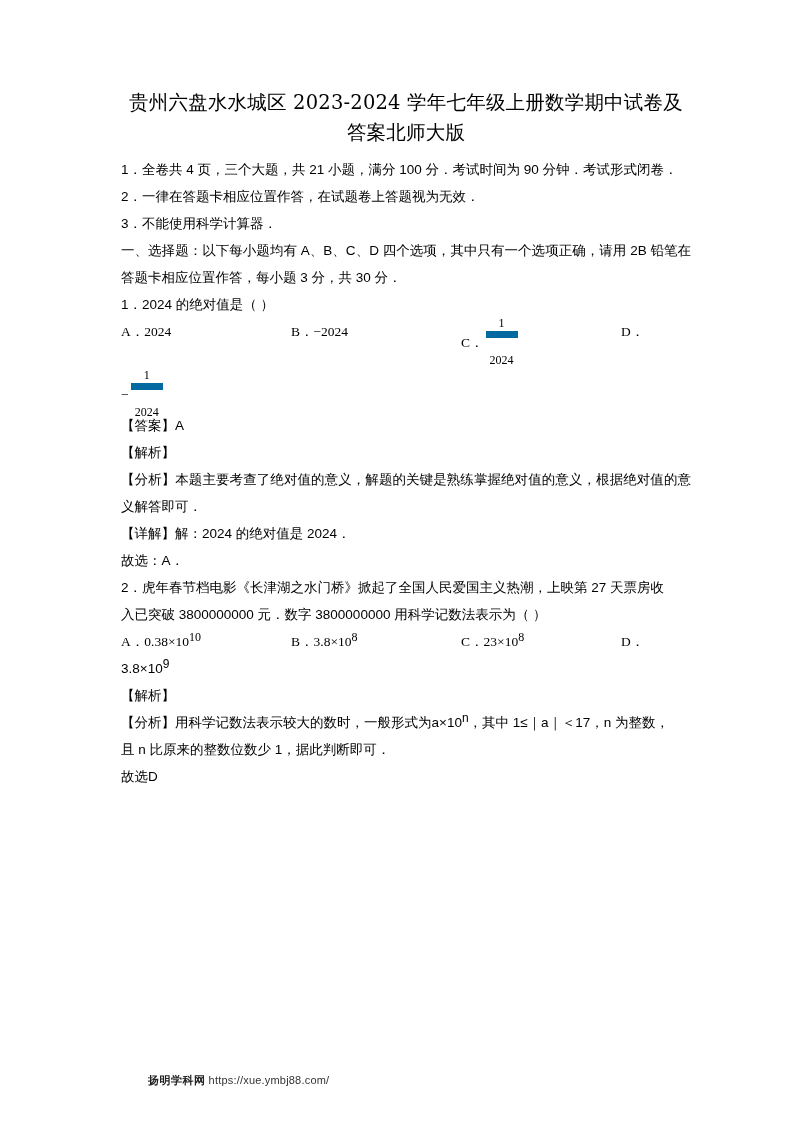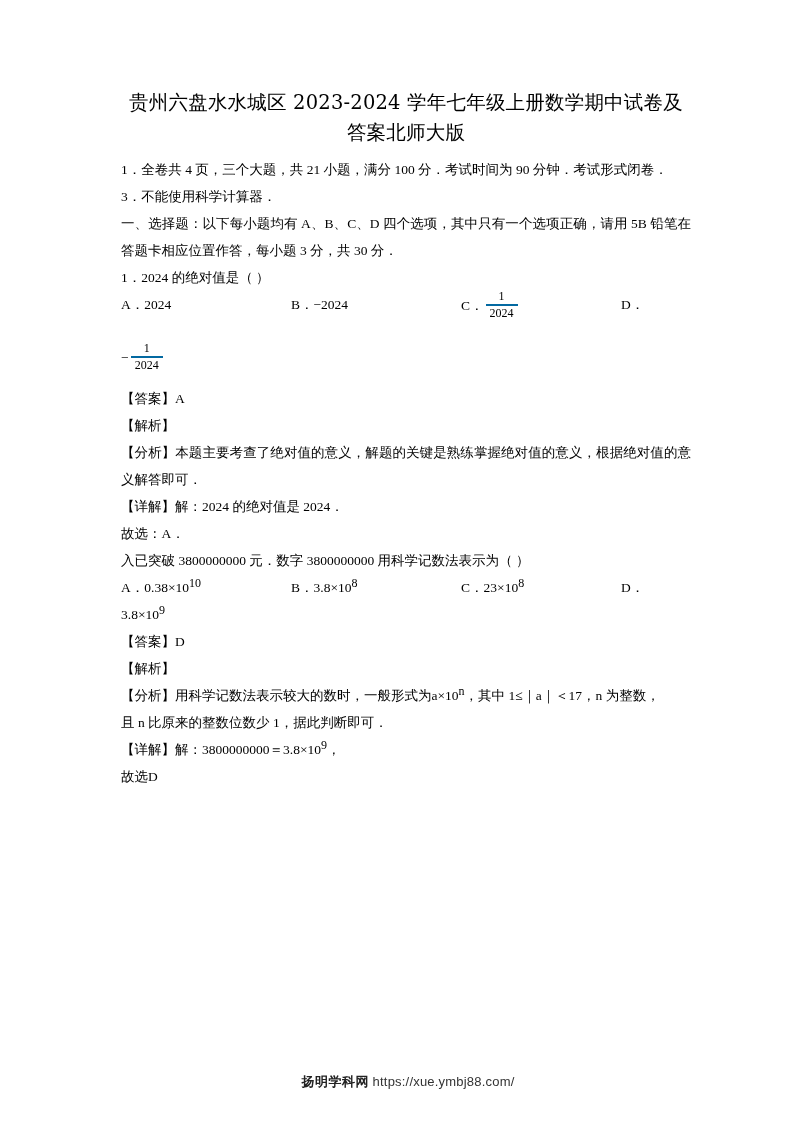--- a/index.html
+++ b/index.html
@@ -35,21 +35,21 @@
     font-weight: normal;
     font-family: "DejaVu Serif", serif;
     margin: 0 0 8px 0;
     letter-spacing: 0.2px;
   }
   .para {
     font-size: 13.5px;
     line-height: 27px;
     margin: 0;
     text-align: justify;
-    font-family: Liberation Serif, serif;
+    font-family: Liberation Sans, sans-serif;
   }
 
   
   .choices {
     position: relative;
     font-size: 13.5px;
     line-height: 27px;
     height: 27px;
   }
   .choices.tall { height: 48px; }
@@ -73,44 +73,44 @@
     margin: 0 2px;
     position: relative;
     top: -1px;
   }
   .frac .num {
     display: block;
     padding: 0 4px 1px 4px;
   }
   .frac .den {
     display: block;
-    border-top: 2px solid #0369a1;
-    padding: 1px 4px 0 4px;
+    border-top: 7px solid #0369a1;
+    padding: 16px 4px 0 4px;
   }
   sup.exp {
     font-size: 12px;
     vertical-align: super;
     line-height: 0;
   }
   .lead-minus {
     font-size: 13.5px;
   }
   .wrap-frac-line {
     font-size: 13.5px;
     line-height: 27px;
     height: 42px;
     padding-top: 4px;
   }
   .footer {
     position: absolute;
-    left: 150px;
+    left: 140px;
     top: 1073px;
     width: 500px;
-    text-align: center;
-    font-size: 13px;
+    text-align: left;
+    font-size: 11px;
     color: #3a3a3a;
     font-family: "Liberation Sans", sans-serif;
   }
   .footer .brand {
     color: #222;
     font-weight: bold;
     letter-spacing: 0.5px;
   }
   .footer .url {
     color: #333;
@@ -120,23 +120,24 @@
 </style>
 </head>
 <body>
 
 <div class="page">
   <div class="content">
 
     <h1 class="doc-title">贵州六盘水水城区 2023-2024 学年七年级上册数学期中试卷及答案北师大版</h1>
 
     <p class="para">1．全卷共 4 页，三个大题，共 21 小题，满分 100 分．考试时间为 90 分钟．考试形式闭卷．</p>
+    <p class="para">2．一律在答题卡相应位置作答，在试题卷上答题视为无效．</p>
     <p class="para">3．不能使用科学计算器．</p>
 
-    <p class="para">一、选择题：以下每小题均有 A、B、C、D 四个选项，其中只有一个选项正确，请用 5B 铅笔在答题卡相应位置作答，每小题 3 分，共 30 分．</p>
+    <p class="para">一、选择题：以下每小题均有 A、B、C、D 四个选项，其中只有一个选项正确，请用 2B 铅笔在答题卡相应位置作答，每小题 3 分，共 30 分．</p>
 
     <p class="para">1．2024 的绝对值是（     ）</p>
 
     <div class="choices tall">
       <span class="ch ch-a">A．2024</span>
       <span class="ch ch-b">B．−2024</span>
       <span class="ch ch-c">
         <span>C．</span><span class="frac"><span class="num">1</span><span class="den">2024</span></span>
       </span>
       <span class="ch ch-d">D．</span>
@@ -145,48 +146,45 @@
     <div class="wrap-frac-line">
       <span class="lead-minus">−</span><span class="frac"><span class="num">1</span><span class="den">2024</span></span>
     </div>
 
     <p class="para">【答案】A</p>
     <p class="para">【解析】</p>
     <p class="para">【分析】本题主要考查了绝对值的意义，解题的关键是熟练掌握绝对值的意义，根据绝对值的意义解答即可．</p>
     <p class="para">【详解】解：2024 的绝对值是 2024．</p>
     <p class="para">故选：A．</p>
 
+    <p class="para">2．虎年春节档电影《长津湖之水门桥》掀起了全国人民爱国主义热潮，上映第 27 天票房收</p>
     <p class="para">入已突破 3800000000 元．数字 3800000000 用科学记数法表示为（     ）</p>
 
     <div class="choices">
       <span class="ch ch-a nowrap">
         <span>A．</span><span>0.38×10</span><sup class="exp">10</sup>
       </span>
       <span class="ch ch-b nowrap">
         <span>B．</span><span>3.8×10</span><sup class="exp">8</sup>
       </span>
       <span class="ch ch-c nowrap">
         <span>C．</span><span>23×10</span><sup class="exp">8</sup>
       </span>
       <span class="ch ch-d">D．</span>
     </div>
 
     <p class="para">
       <span>3.8×10</span><sup class="exp">9</sup>
     </p>
 
-    <p class="para">【答案】D</p>
     <p class="para">【解析】</p>
     <p class="para">
       <span>【分析】用科学记数法表示较大的数时，一般形式为a×10</span><sup class="exp">n</sup><span>，其中 1≤｜a｜＜17，n 为整数，</span>
     </p>
     <p class="para">且 n 比原来的整数位数少 1，据此判断即可．</p>
-    <p class="para">
-      <span>【详解】解：3800000000＝</span><span>3.8×10</span><sup class="exp">9</sup><span>，</span>
-    </p>
     <p class="para">故选D</p>
 
   </div>
 
   <div class="footer">
     <span class="brand">扬明学科网</span>
     <span class="url">https://xue.ymbj88.com/</span>
   </div>
 </div>
 

